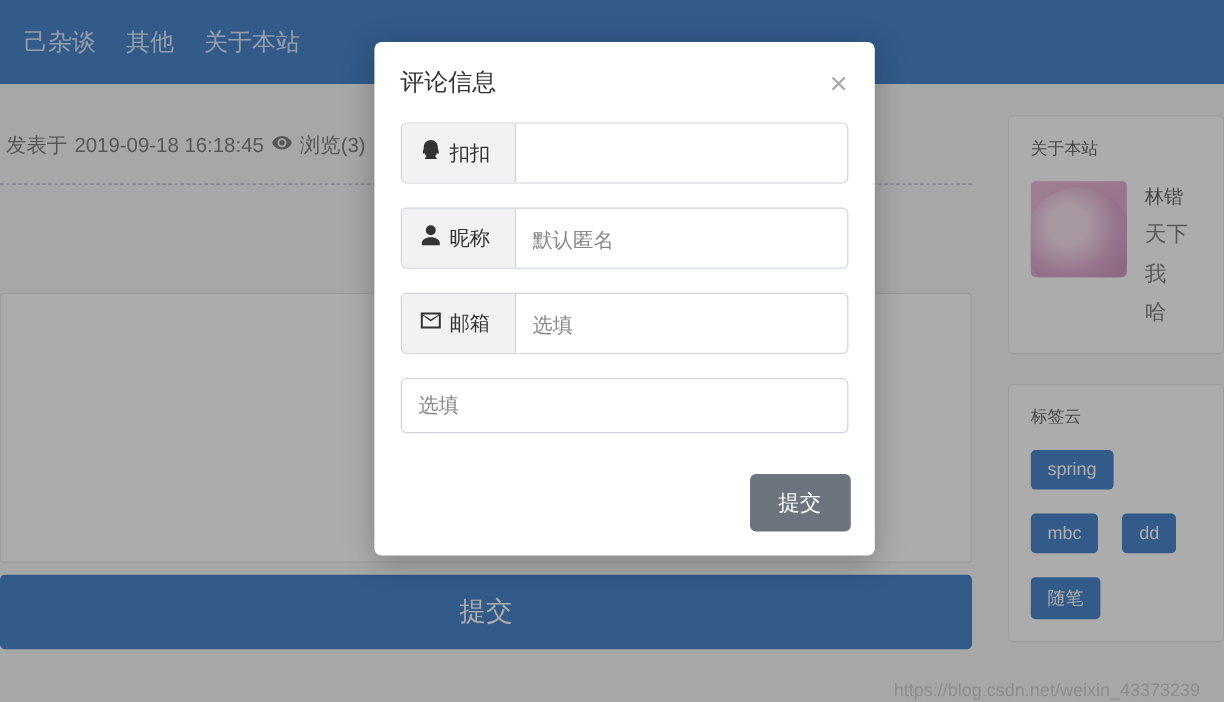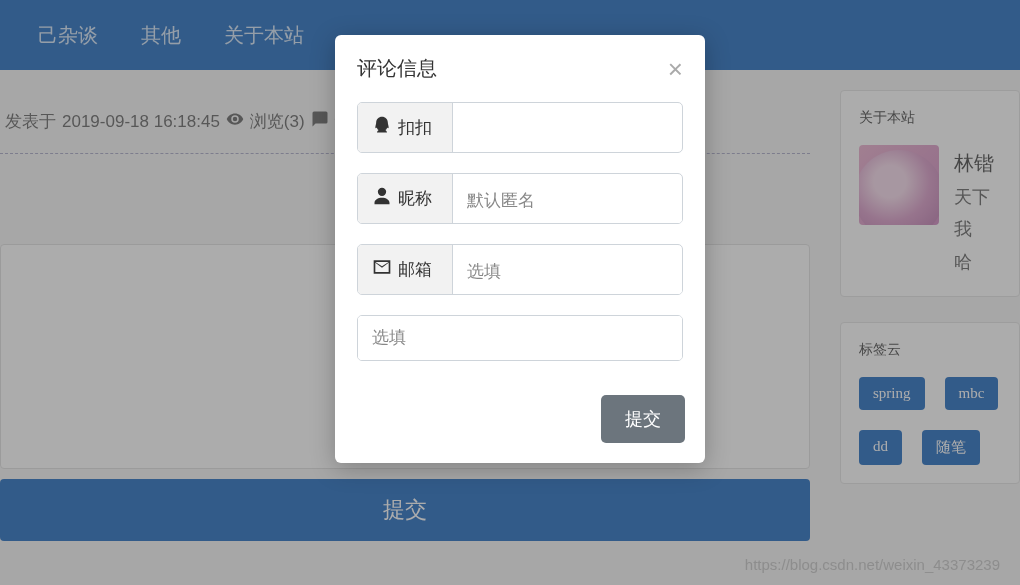--- a/index.html
+++ b/index.html
@@ -1,61 +1,61 @@
 <!DOCTYPE html>
 <html><head>
   <meta charset="utf-8">
   <style>
     * { box-sizing: border-box; margin: 0; padding: 0; }
     body { font-family: -apple-system, BlinkMacSystemFont, "Segoe UI", Arial, sans-serif; background: #f5f5f5; overflow: hidden; width: 1020px; height: 585px; position: relative; }
     
     .navbar { background: #0b5cb8; height: 70px; display: flex; align-items: center; padding: 0 20px; gap: 25px; }
-    .navbar a { color: #d0e3f7; text-decoration: none; font-size: 20px; margin-left: 18px; }
+    .navbar a { color: #d0e3f7; text-decoration: none; font-size: 20px; }
     
-    .main-wrap { display: flex; gap: 30px; padding: 20px 0; }
+    .main-wrap { display: flex; gap: 30px; padding: 20px 0; align-items: center; }
     .content-col { flex: 1; }
     .sidebar-col { width: 180px; display: flex; flex-direction: column; gap: 25px; }
     
     .meta-box { padding: 20px 0 20px 5px; border-bottom: 1px dashed #a0a0c0; }
     .meta-text { color: #555; font-size: 17px; display: flex; align-items: center; gap: 6px; }
     
     .comment-box { background: #fff; border: 1px solid #ddd; border-radius: 4px; height: 225px; margin-top: 90px; }
     
     .submit-btn-main { background: #0b5cb8; color: #fff; font-size: 22px; border: none; width: 100%; padding: 16px; margin-top: 10px; border-radius: 4px; cursor: pointer; }
     
     .card { background: #fff; border: 1px solid #e0e0e0; border-radius: 4px; padding: 18px; }
     .card-title { font-size: 14px; color: #333; margin-bottom: 18px; }
     .about-row { display: flex; gap: 15px; align-items: flex-start; }
     .avatar { width: 80px; height: 80px; border-radius: 4px; flex-shrink: 0; background: linear-gradient(135deg, #e8a5c8, #c97bb8); position: relative; overflow: hidden; }
     .avatar::before { content: ""; position: absolute; width: 90px; height: 90px; background: radial-gradient(circle at 40% 35%, #f5d5e8 20%, #d48fc0 50%, #b86fa8 80%); border-radius: 50%; top: 5px; left: -5px; }
     .about-text { color: #555; font-size: 18px; line-height: 1.8; }
-    .about-name { color: #333; font-size: 20px; }
+    .about-name { color: #333; font-size: 16px; }
     
-    .tags { display: flex; flex-wrap: wrap; gap: 20px; font-family: Liberation Serif, serif; }
+    .tags { display: flex; flex-wrap: wrap; gap: 20px; }
     .tag { background: #0b5cb8; color: #fff; padding: 8px 14px; border-radius: 4px; font-size: 15px; cursor: pointer; }
     
     .overlay { position: absolute; inset: 0; background: rgba(90, 90, 90, 0.5); display: flex; justify-content: center; align-items: flex-start; padding-top: 35px; }
-    .modal { background: #fff; width: 370px; border-radius: 6px; box-shadow: 0 5px 25px rgba(0,0,0,0.25); margin-left: 20px; }
+    .modal { background: #fff; width: 417px; border-radius: 6px; box-shadow: 0 5px 25px rgba(0,0,0,0.25); margin-left: 20px; }
     .modal-header { display: flex; justify-content: space-between; align-items: center; padding: 20px 22px 10px; }
     .modal-title { font-size: 20px; color: #333; }
     .close-btn { background: none; border: none; font-size: 26px; color: #aaa; cursor: pointer; line-height: 1; }
     .modal-body { padding: 10px 22px 20px; display: flex; flex-direction: column; gap: 20px; }
     
     .input-group { display: flex; border: 1px solid #ced4da; border-radius: 5px; overflow: hidden; align-items: flex-end; }
     .input-label { background: #f2f2f2; color: #333; padding: 12px 14px; font-size: 17px; display: flex; align-items: center; gap: 6px; border-right: 1px solid #ced4da; min-width: 95px; }
     .input-field { flex: 1; border: none; padding: 12px 14px; font-size: 17px; color: #555; outline: none; }
     .input-field::placeholder { color: #888; }
     
     .modal-footer { padding: 14px 20px 20px; display: flex; justify-content: flex-end; }
     .submit-modal { background: #6c757d; color: #fff; border: none; padding: 12px 24px; font-size: 18px; border-radius: 5px; cursor: pointer; }
     
     .icon-svg { width: 18px; height: 18px; fill: currentColor; }
     .icon-svg-lg { width: 20px; height: 20px; fill: #333; }
     
-    .watermark { position: absolute; bottom: 12px; right: 20px; color: rgba(120,120,120,0.55); font-size: 15px; }
+    .watermark { position: absolute; bottom: 1px; right: 20px; color: rgba(120,120,120,0.55); font-size: 15px; }
   </style>
 </head>
 <body>
 
 <div class="navbar">
   <a>己杂谈</a>
   <a>其他</a>
   <a>关于本站</a>
 </div>
 

